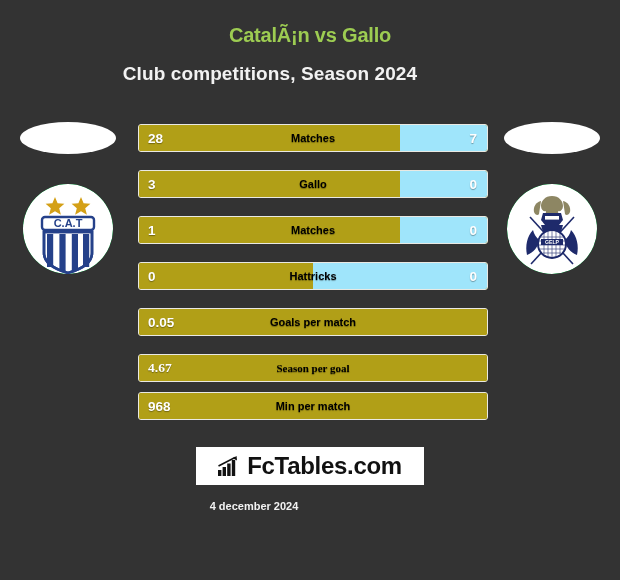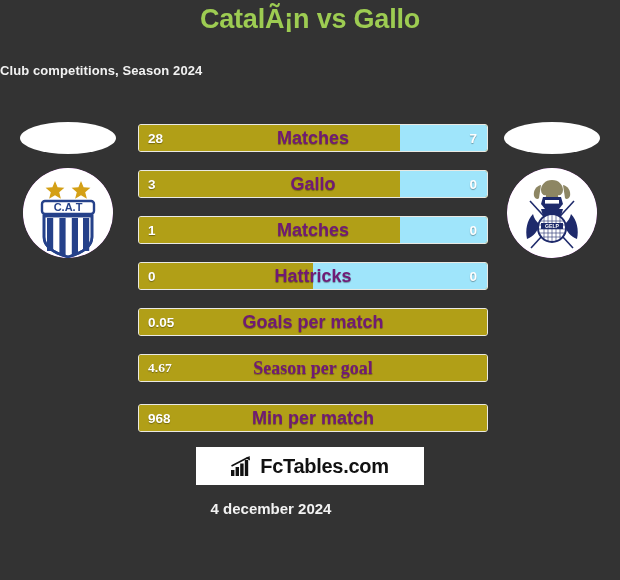--- a/index.html
+++ b/index.html
@@ -7,50 +7,51 @@
     width:620px;height:580px;
     background:#333333;
     font-family:"Liberation Sans", sans-serif;
     overflow:hidden;
     position:relative;
   }
   .stage{position:relative;width:620px;height:580px;}
 
   
   .title{
-    position:absolute;left:0;top:4px;width:620px;
+    position:absolute;left:0;top:20px;width:620px;
     text-align:center;
-    font-size:27px;font-weight:bold;
+    font-size:20px;font-weight:bold;
     color:#9dcc52;
     letter-spacing:-0.2px;
     line-height:30px;
   }
   .subtitle{
     position:absolute;left:0;top:63px;width:540px;
-    font-size:13px;font-weight:bold;
+    text-align:center;
+    font-size:19px;font-weight:bold;
     color:#f2f2f2;
     letter-spacing:0.1px;
   }
 
   
   .oval{
     position:absolute;
     width:96px;height:32px;
     background:#ffffff;
     border-radius:50%;
   }
   .oval.left{left:20px;top:122px;}
   .oval.right{left:504px;top:122px;}
 
   
   .crest{
-    position:absolute;top:168px;
+    position:absolute;top:184px;
     width:90px;height:90px;
     border-radius:50%;
-    background:#f0abfc;
+    background:#22c55e;
     overflow:hidden;
   }
   .crest.left{left:23px;}
   .crest.right{left:507px;}
   .crest svg{display:block;width:90px;height:90px;}
 
   
   .row{
     position:absolute;
     left:138px;width:350px;height:28px;
@@ -64,21 +65,21 @@
     position:absolute;left:0;top:0;bottom:0;
     background:#b19f17;
   }
   .fill-right{
     position:absolute;right:0;top:0;bottom:0;
     background:#9fe5fb;
   }
   .row .lbl{
     position:absolute;left:0;right:0;top:0;bottom:0;
     display:flex;align-items:center;justify-content:center;
-    font-size:18px;font-weight:bold;color:#701a75;
+    font-size:11px;font-weight:bold;color:#000000;
     text-shadow:0 1px 1px rgba(0,0,0,.35);
     z-index:3;
   }
   .row .vleft{
     position:absolute;left:9px;top:0;bottom:0;
     display:flex;align-items:center;
     font-size:13.5px;font-weight:bold;color:#ffffff;
     text-shadow:0 1px 1px rgba(0,0,0,.35);
     z-index:3;
   }
@@ -93,28 +94,28 @@
   
   .brand{
     position:absolute;left:196px;top:447px;
     width:228px;height:38px;
     background:#ffffff;
     display:flex;align-items:center;justify-content:center;
     gap:7px;
   }
   .brand .chart-ico{width:22px;height:20px;display:block;}
   .brand .brand-text{
-    font-size:20px;font-weight:bold;color:#111111;
+    font-size:24px;font-weight:bold;color:#111111;
     letter-spacing:-0.3px;
   }
 
   .date{
-    position:absolute;left:17px;top:500px;width:508px;
+    position:absolute;left:0;top:500px;width:508px;
     text-align:center;
-    font-size:15px;font-weight:bold;color:#f2f2f2;
+    font-size:11px;font-weight:bold;color:#f2f2f2;
   }
 </style>
 </head>
 <body>
 
 <div class="stage">
 
   <div class="title">CatalÃ¡n vs Gallo</div>
   <div class="subtitle">Club competitions, Season 2024</div>
 
@@ -215,21 +216,21 @@
     <div class="vleft">0.05</div>
     <div class="lbl">Goals per match</div>
   </div>
 
   <div class="row" style="top:354px;font-family:Liberation Serif, serif;">
     <div class="fill-left" style="width:100%;"></div>
     <div class="vleft">4.67</div>
     <div class="lbl">Season per goal</div>
   </div>
 
-  <div class="row" style="top:404px;text-align:right;">
+  <div class="row" style="top:392px;text-align:right;">
     <div class="fill-left" style="width:100%;"></div>
     <div class="vleft">968</div>
     <div class="lbl">Min per match</div>
   </div>
 
   <div class="brand">
     <svg class="chart-ico" viewBox="0 0 22 20" xmlns="http://www.w3.org/2000/svg">
       <rect x="0" y="14" width="3.4" height="6" fill="#111111"></rect>
       <rect x="4.6" y="11" width="3.4" height="9" fill="#111111"></rect>
       <rect x="9.2" y="7.5" width="3.4" height="12.5" fill="#111111"></rect>

